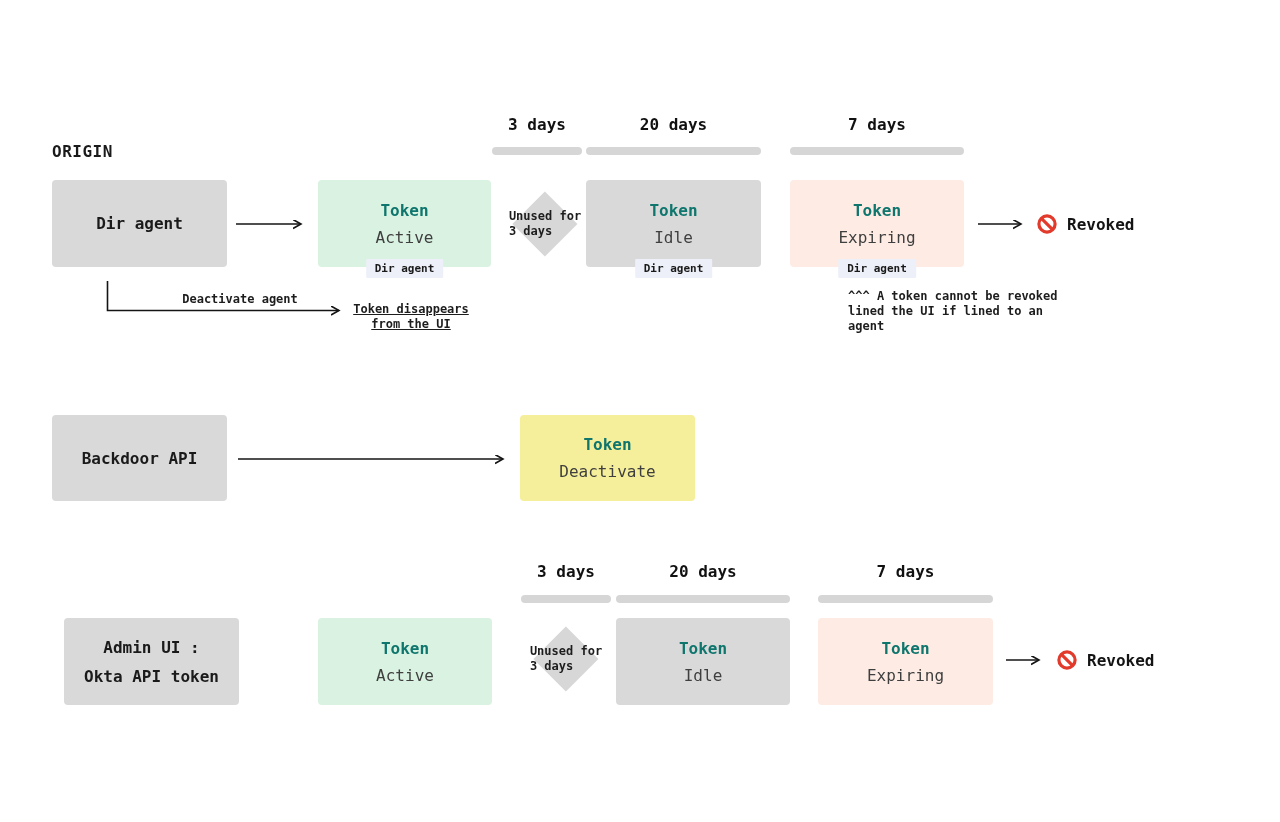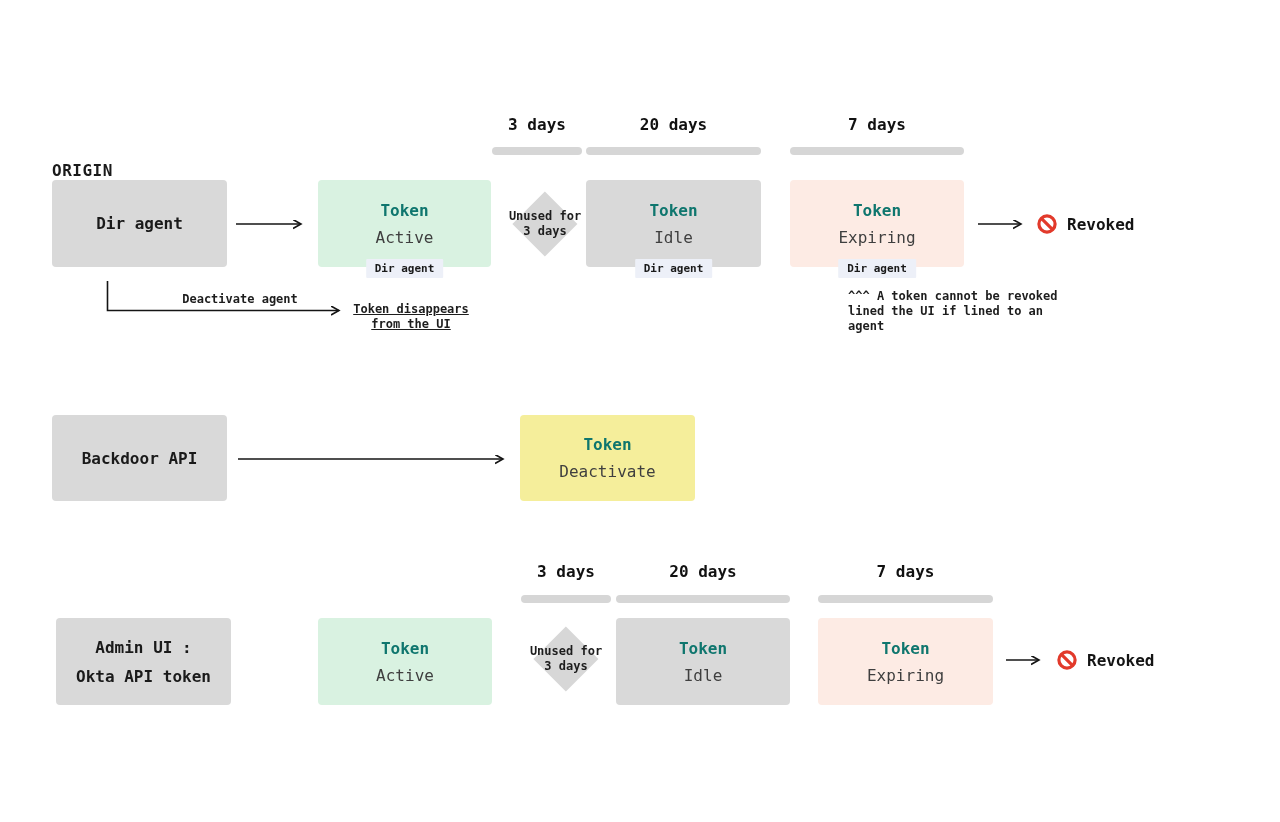--- a/index.html
+++ b/index.html
@@ -30,23 +30,23 @@
     white-space:nowrap;border-radius:1px;
   }
 
   
   .tl-label{position:absolute;font-size:16px;font-weight:700;color:#111;text-align:center;}
   .tl-bar{position:absolute;height:8px;border-radius:4px;background:#d6d6d6;}
 
   
   .cond{position:absolute;transform:translate(-50%,-50%);display:flex;align-items:center;justify-content:center;}
   .cond .dshape{position:absolute;width:46px;height:46px;background:#d7d7d7;transform:rotate(45deg);}
-  .cond .dtext{position:relative;font-size:12px;font-weight:700;text-align:center;line-height:15px;color:#1d1d1d;white-space:nowrap;}
+  .cond .dtext{position:relative;font-size:12px;font-weight:700;line-height:15px;color:#1d1d1d;white-space:nowrap;}
 
-  .origin{position:absolute;left:52px;top:161px;font-size:16px;font-weight:700;letter-spacing:0.5px;text-align:right;}
+  .origin{position:absolute;left:52px;top:142px;font-size:16px;font-weight:700;letter-spacing:0.5px;text-align:right;}
 
   .small-note{font-size:12px;font-weight:700;line-height:15px;color:#1d1d1d;}
   .center{text-align:center;}
 
   .revoked{position:absolute;display:flex;align-items:center;gap:10px;}
   .revoked .rv-label{font-size:16px;font-weight:700;color:#141414;}
   .noentry{width:20px;height:20px;display:block;}
 </style>
 </head>
 <body>
@@ -134,21 +134,21 @@
     <span class="state">Deactivate</span>
   </div>
 
   <div class="tl-label" style="left:521px;top:562px;width:90px;">3 days</div>
   <div class="tl-bar" style="left:521px;top:595px;width:90px;"></div>
   <div class="tl-label" style="left:616px;top:562px;width:174px;">20 days</div>
   <div class="tl-bar" style="left:616px;top:595px;width:174px;"></div>
   <div class="tl-label" style="left:818px;top:562px;width:175px;">7 days</div>
   <div class="tl-bar" style="left:818px;top:595px;width:175px;"></div>
 
-  <div class="box gray source" style="left:56px;top:618px;width:175px;height:87px;">
+  <div class="box gray source" style="left:64px;top:618px;width:175px;height:87px;">
     <span>
       <span style="display:block;">Admin UI :</span>
       <span style="display:block;">Okta API token</span>
     </span>
   </div>
 
   <div class="box green" style="left:318px;top:618px;width:174px;height:87px;">
     <span class="title">Token</span>
     <span class="state">Active</span>
   </div>

